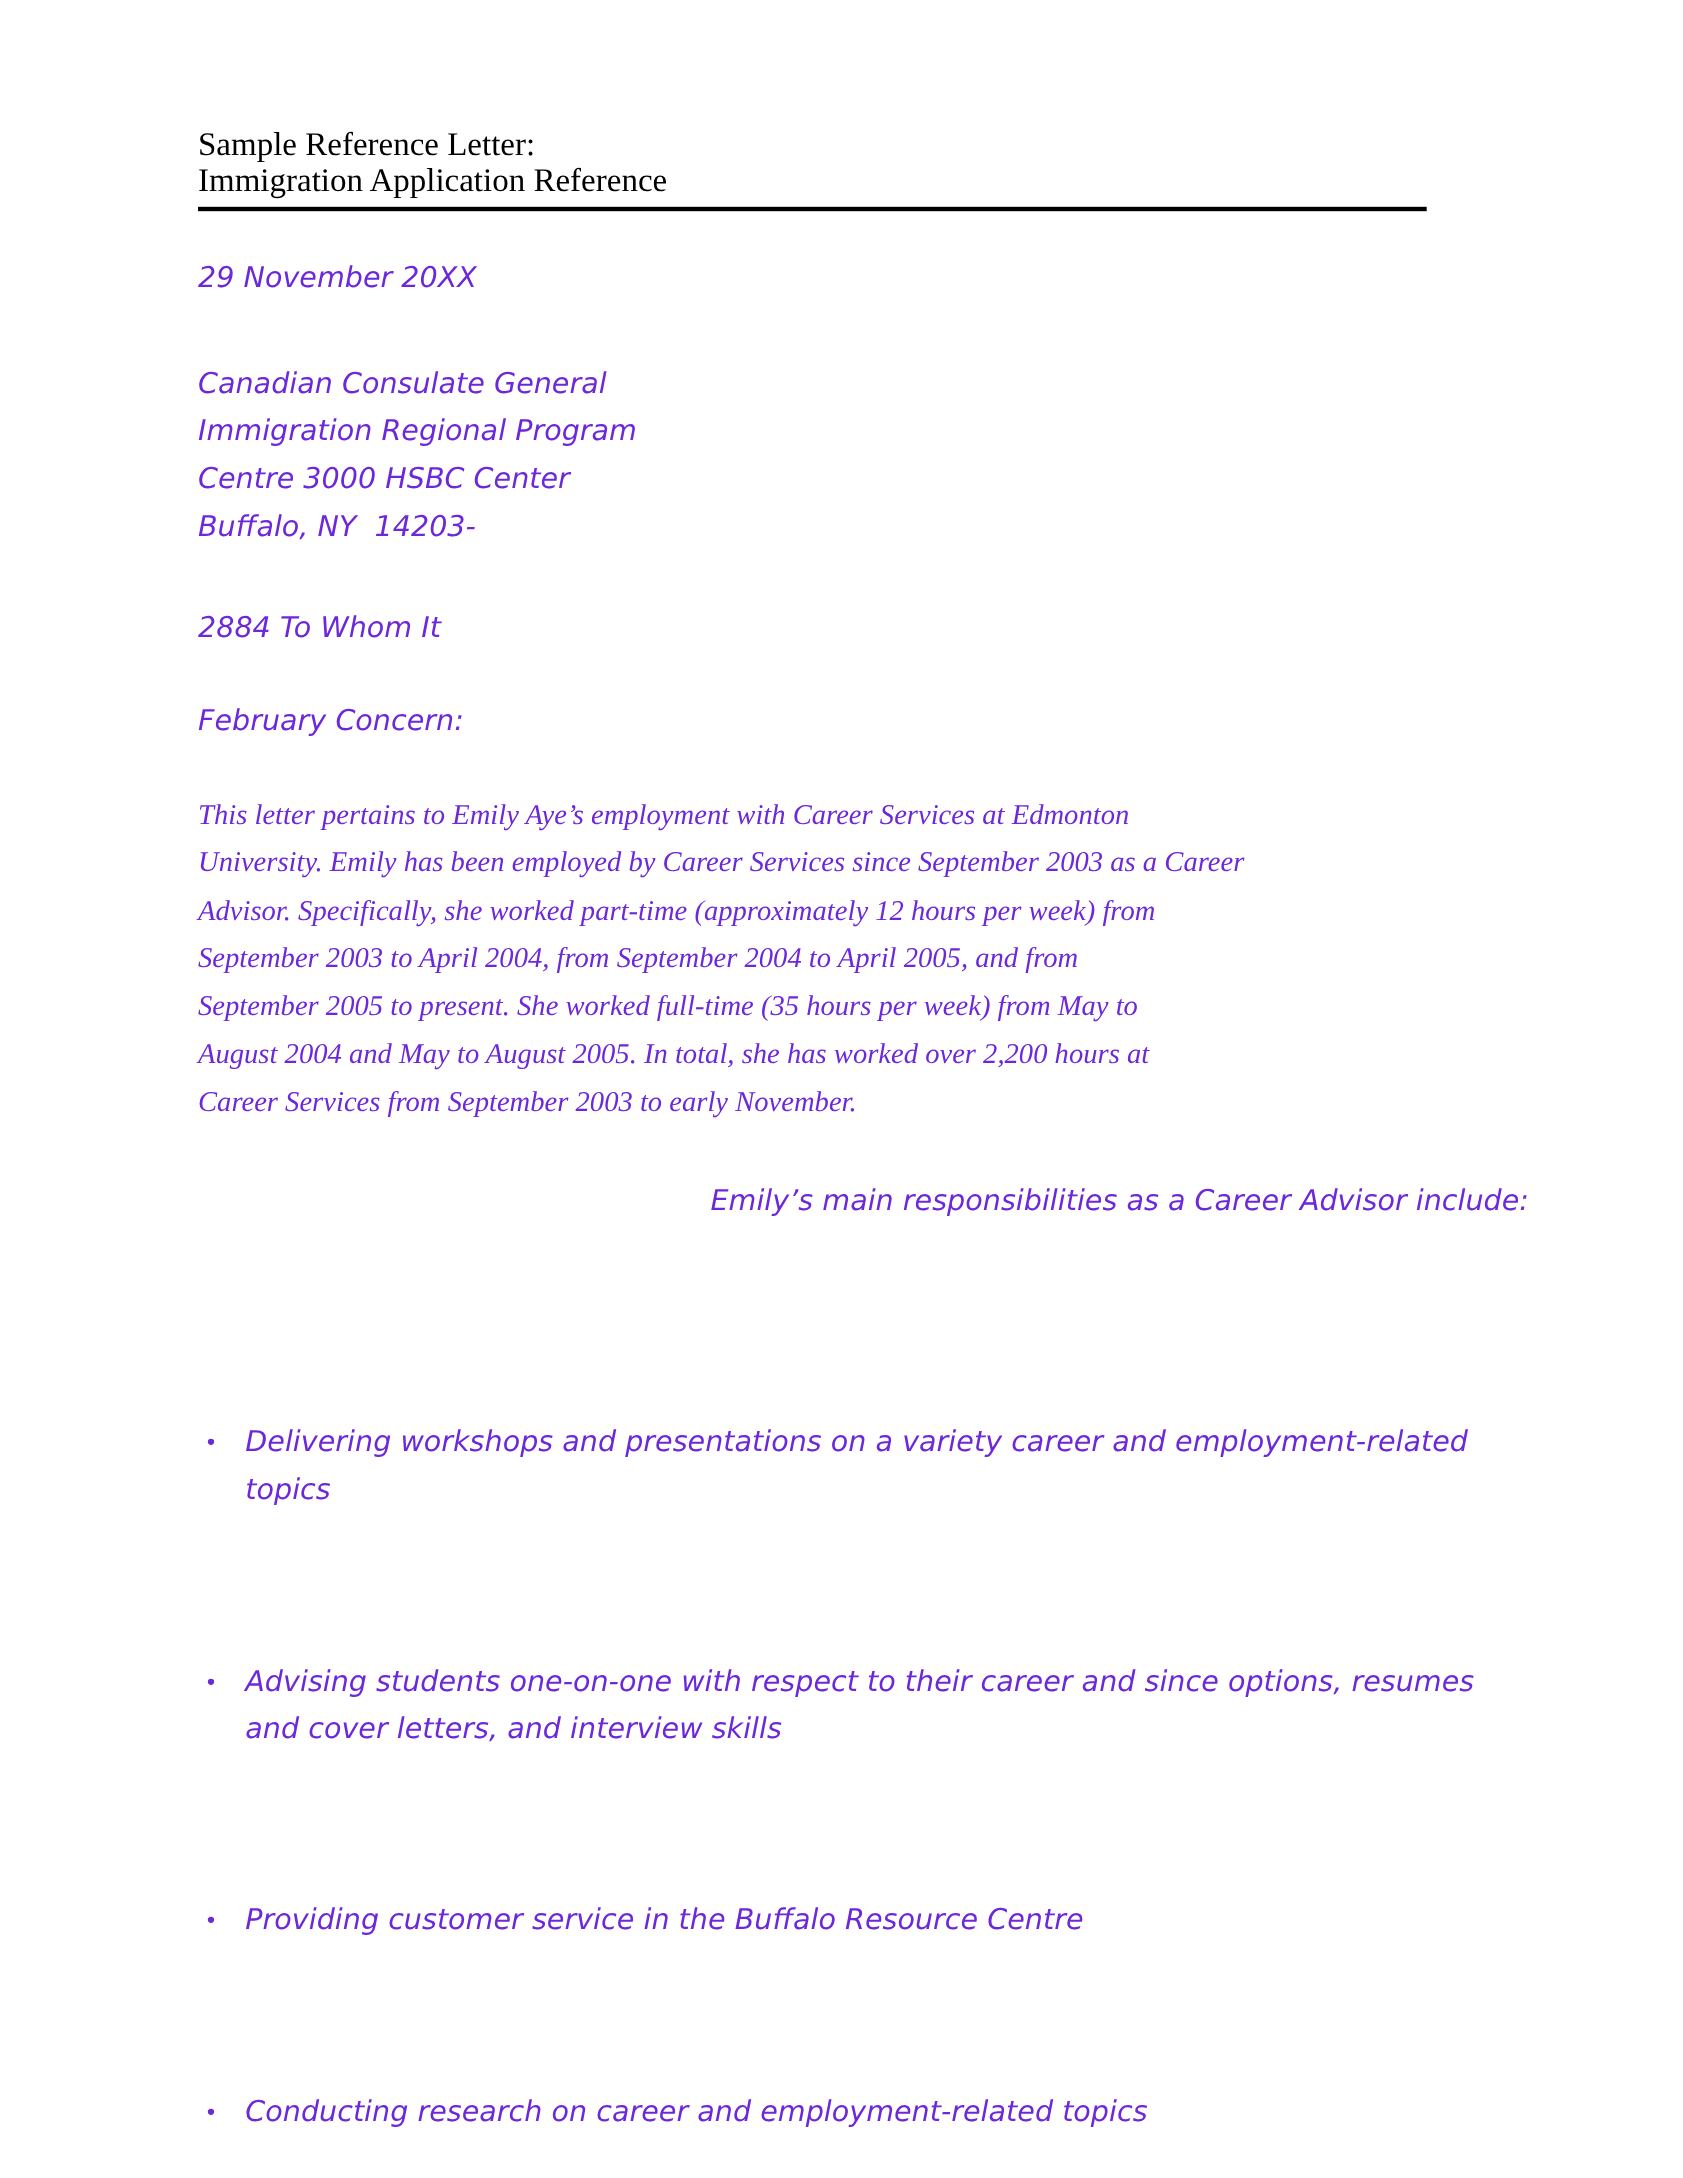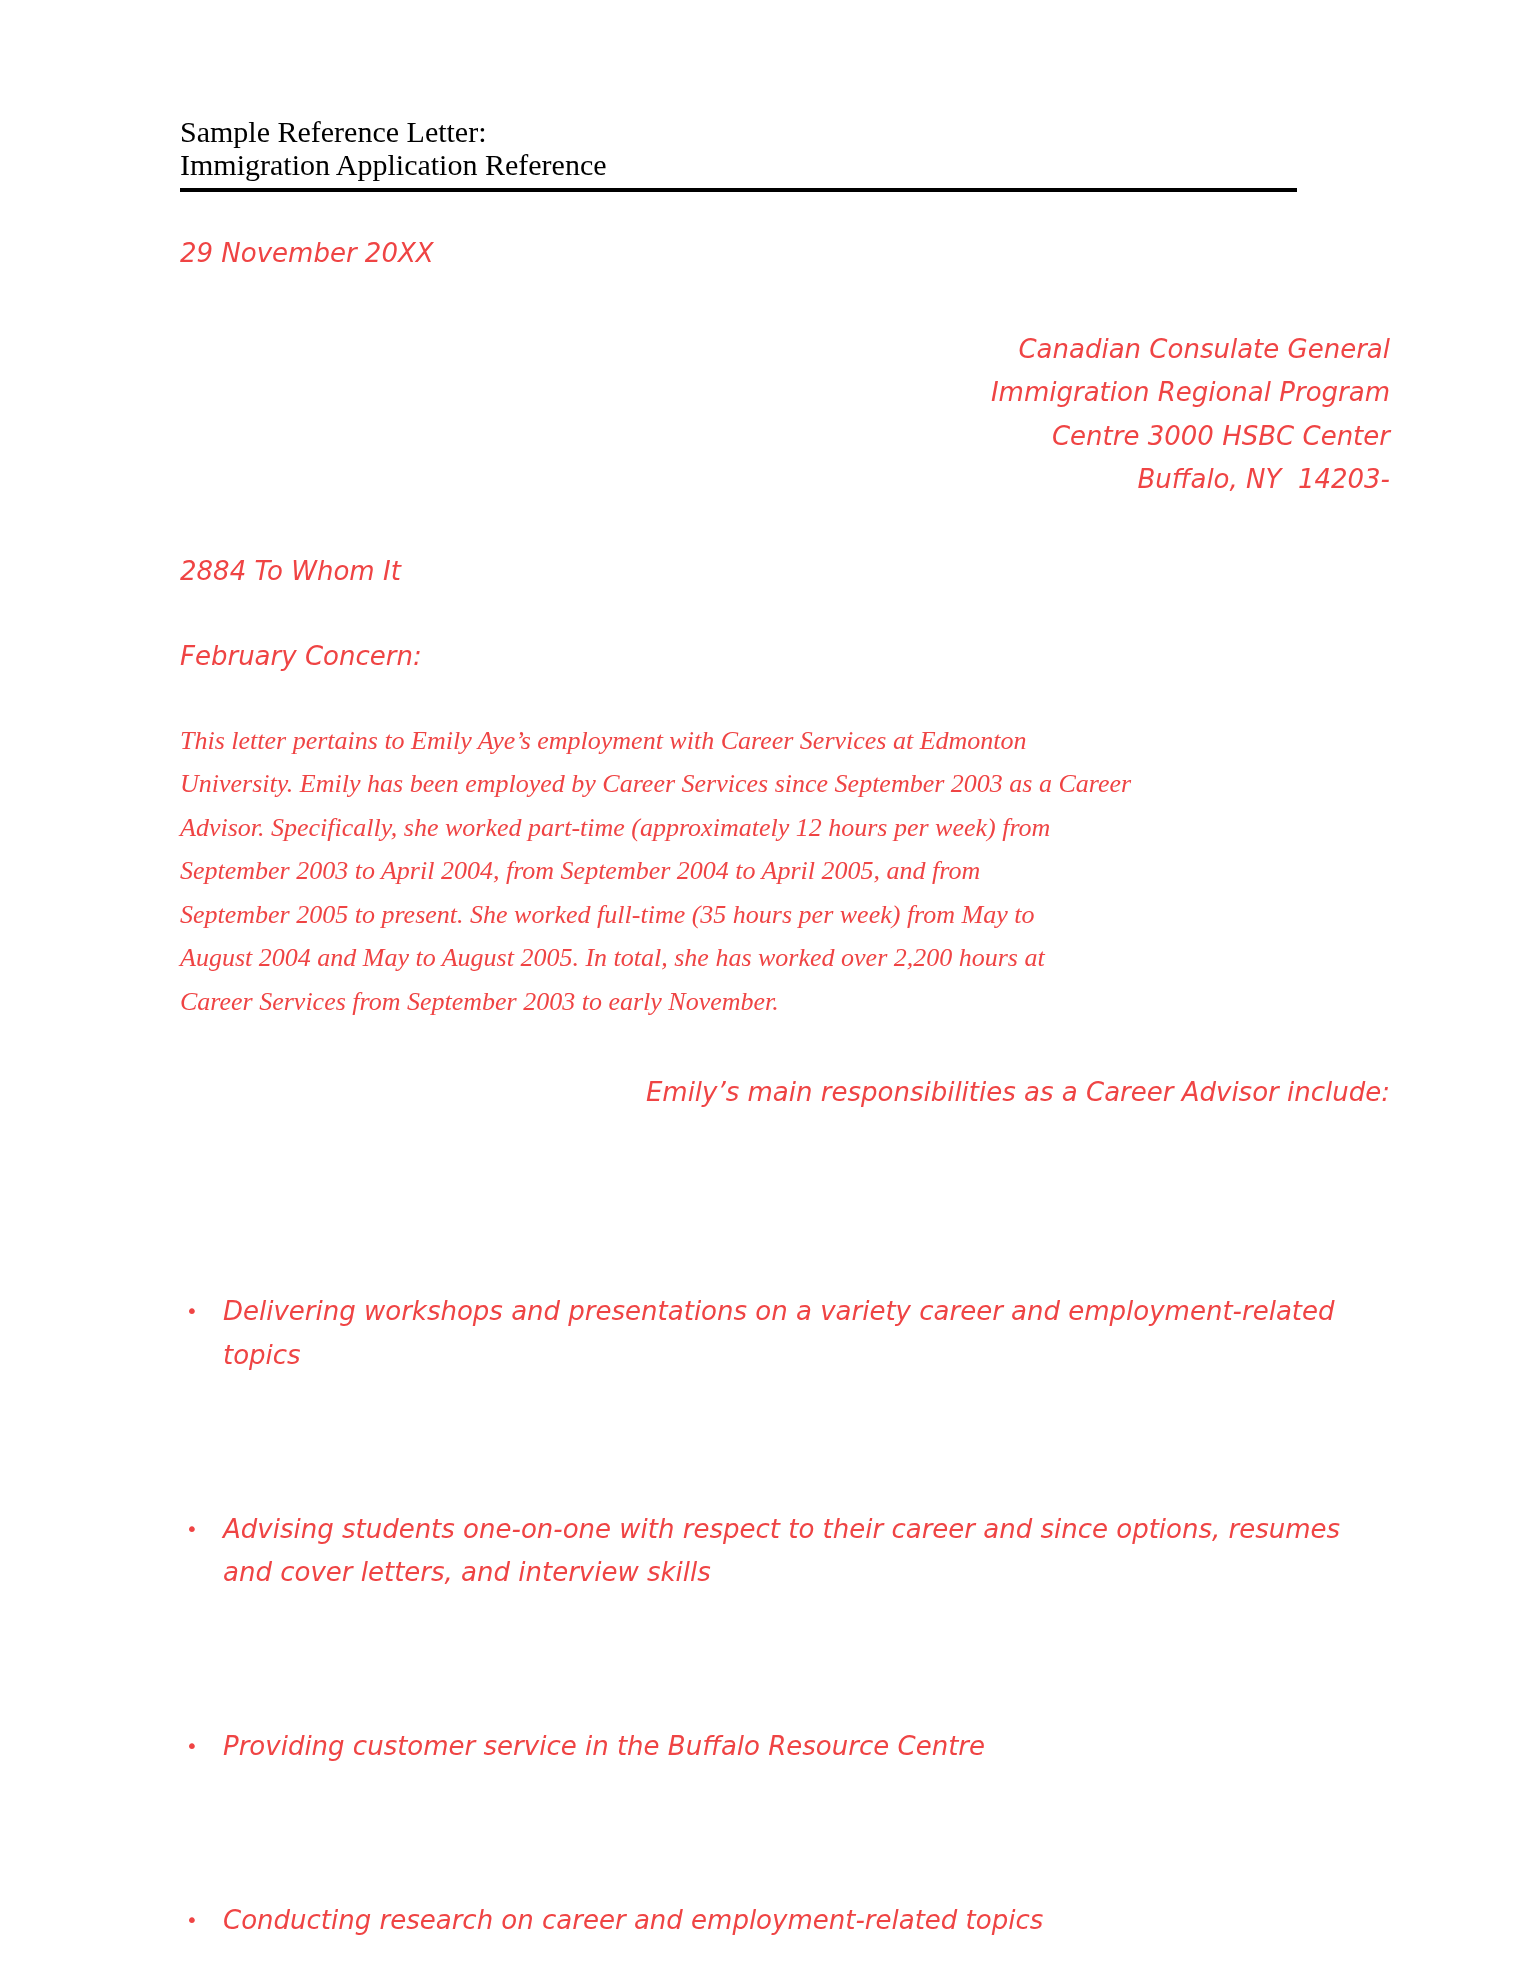--- a/index.html
+++ b/index.html
@@ -34,24 +34,24 @@
     margin-top: 7px;
   }
   
   .hand {
     font-family: "DejaVu Sans", sans-serif;
     font-style: italic;
     font-size: 26px;
     line-height: 43.5px;
     white-space: pre-wrap;
     margin: 0;
-    color: #ef4444;
+    color: #6d28d9;
   }
   .date        { margin-top: 40px; }
-  .recipient   { margin-top: 52px; text-align: right; }
+  .recipient   { margin-top: 52px; }
   .sal1        { margin-top: 48px; }
   .sal2        { margin-top: 42px; }
   .p1          { margin-top: 40px; font-family: Liberation Serif, serif; }
   .p2          { margin-top: 48px; text-align: right; }
   .bullet-list { margin-top: 45px; }
   .bullet-row {
     display: flex;
     align-items: flex-start;
   }
   .bullet-marker {

